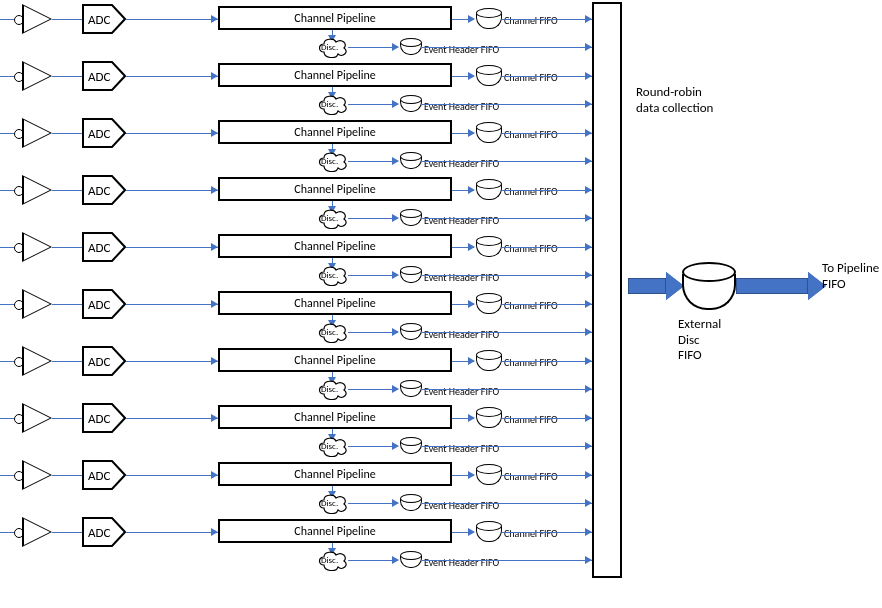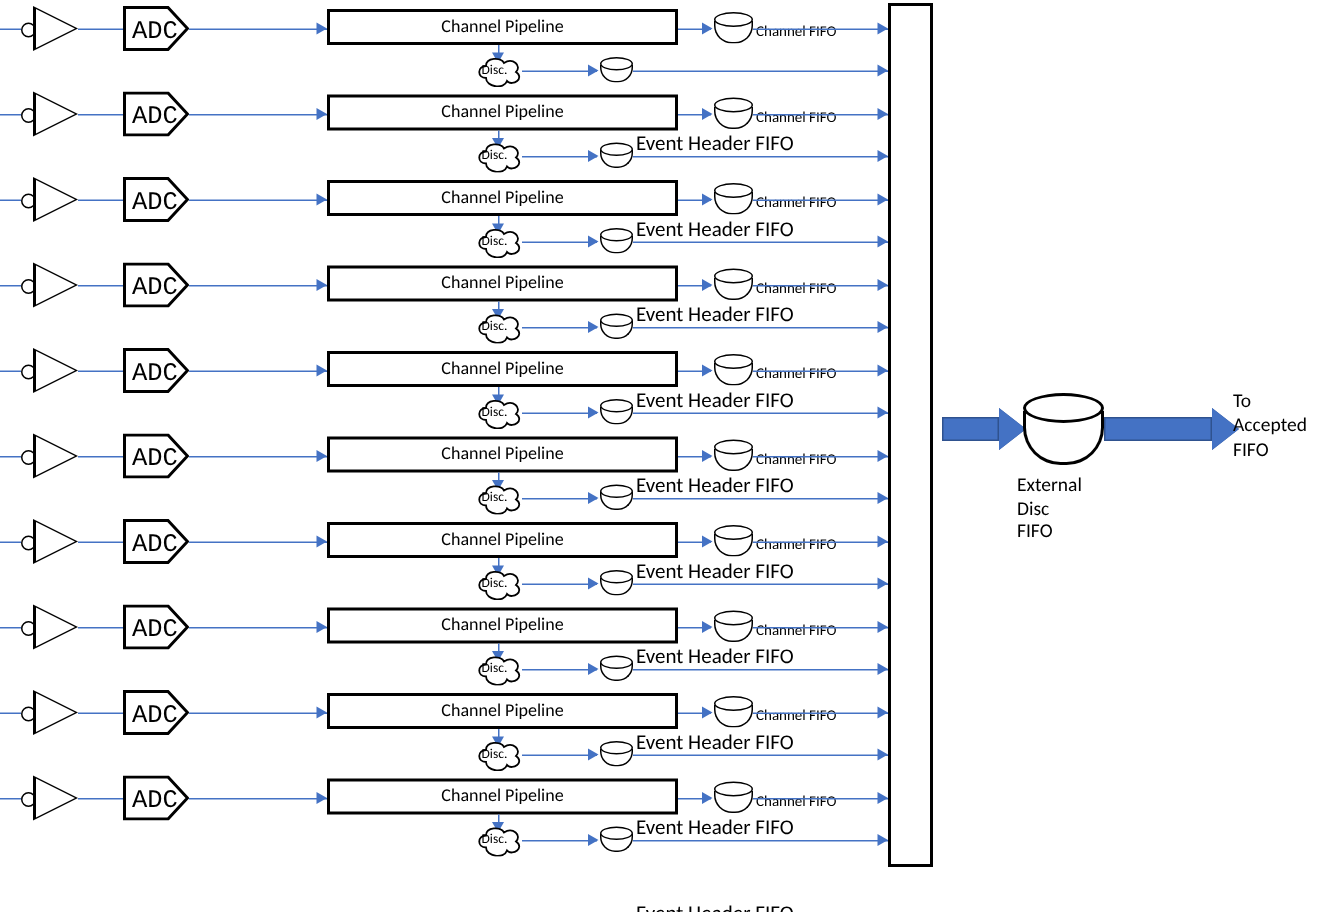--- a/index.html
+++ b/index.html
@@ -58,22 +58,21 @@
   .wire.a2adc{ left:52px; top:17px; width:30px;}
   
   .adc{
     position:absolute;
     left:82px; top:2px;
     width:44px; height:30px;
   }
   .adc svg{position:absolute; inset:0;}
   .adc-label{
     position:absolute; left:6px; top:8px;
-    font-size:17px;
-    font-family:Liberation Mono, monospace;
+    font-size:13px;
   }
   .wire.adc2pipe{ left:126px; top:17px; width:92px;}
   .arrowhead{
     position:absolute;
     width:0;height:0;
     border-top:4px solid transparent;
     border-bottom:4px solid transparent;
     border-left:7px solid #4472C4;
   }
   .pipe{
@@ -137,22 +136,21 @@
     position:absolute;
     width:0;height:0;
     border-left:4px solid transparent;
     border-right:4px solid transparent;
     border-top:7px solid #4472C4;
   }
   .wire.disc2eh{ left:348px; top:45px; width:50px;}
   .ehf{ left:400px; top:36px;}
   .eh-label{
     position:absolute; left:424px; top:41px;
-    font-size:14px;
-    margin-top:44px;
+    font-size:10px;
   }
   .wire.eh2rr{ left:422px; top:45px; width:170px;}
   
   .rr{
     position:absolute;
     left:592px; top:2px;
     width:30px; height:576px;
     border:2px solid #000;
     background:#fff;
     box-sizing:border-box;
@@ -639,36 +637,40 @@
     <div class="arrowhead" style="left:392px; top:41px;"></div>
     <div class="cyl sm ehf">
         <div class="top"></div>
         <div class="body"></div>
       </div>
     <div class="eh-label">Event Header FIFO</div>
     <div class="wire eh2rr"></div>
     <div class="arrowhead" style="left:585px; top:41px;"></div>
   </div>
 <div class="rr"></div>
+  <div class="rr-label">
+    <span>Round-robin</span><br>
+    <span>data collection</span>
+  </div>
 
   <div class="blkarrow ba1">
     <div class="shaft"></div>
       <div class="head"></div>
   </div>
   <div class="bigcyl">
     <div class="top"></div>
       <div class="body"></div>
   </div>
   <div class="bigcyl-label">
     <span>External</span><br>
     <span>Disc</span><br>
     <span>FIFO</span>
   </div>
   <div class="blkarrow ba2">
     <div class="shaft"></div>
       <div class="head"></div>
   </div>
   <div class="ext-label">
-    <span>To Accepted</span><br>
+    <span>To Pipeline</span><br>
     <span>FIFO</span>
   </div>
 
 </div>
 
 </body></html>

